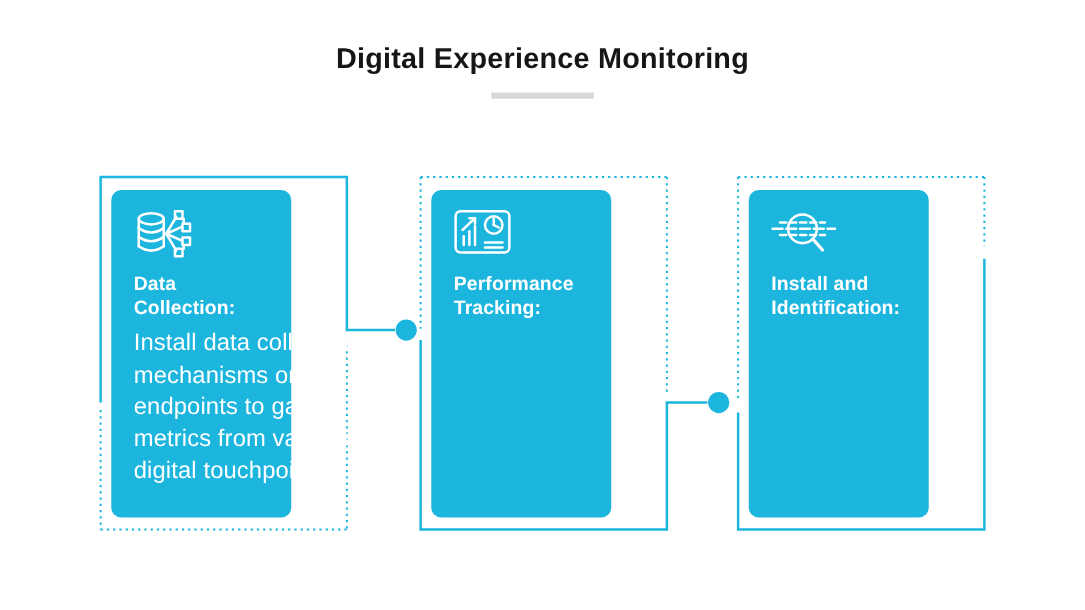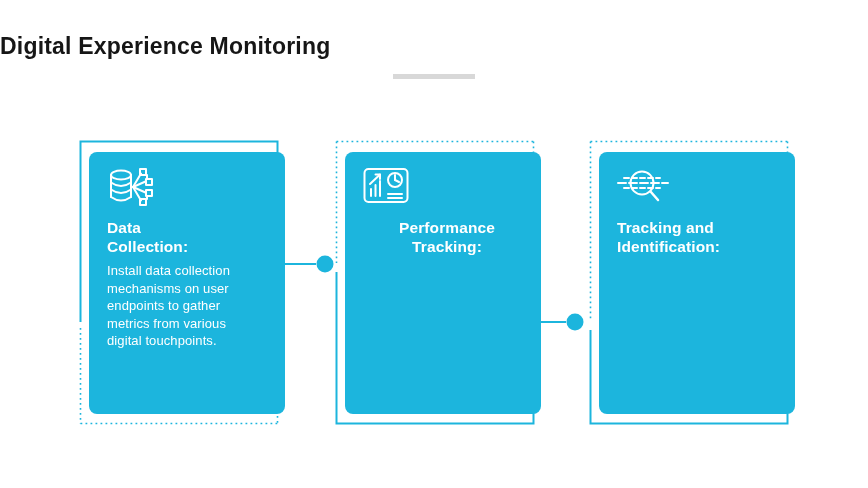--- a/index.html
+++ b/index.html
@@ -1,48 +1,48 @@
 <!DOCTYPE html>
 <html style="--accent: #1CB5DD;"><head>
 <meta charset="utf-8">
 <style>
   html,body { margin:0; padding:0; background:#ffffff; }
   .canvas {
     position:relative; width:868px; height:488px; background:#ffffff;
     font-family:"Liberation Sans", sans-serif; overflow:hidden;
   }
   .title {
-    position:absolute; top:33px; left:0; right:0; text-align:left;
+    position:absolute; top:33px; left:0; right:0; text-align:center;
     font-size:23px; font-weight:700; color:#161616; letter-spacing:0.2px;
   }
   .divider {
     position:absolute; top:74px; left:393px; width:82px; height:5px;
     background:#d8d8d8;
   }
   .overlay { position:absolute; left:0; top:0; pointer-events:none; }
   .overlay .solid  { fill:none; stroke:var(--accent); stroke-width:2; }
   .overlay .dashed { fill:none; stroke:var(--accent); stroke-width:1.6; stroke-dasharray:1.8 3.2; }
   .overlay .dot    { fill:var(--accent); stroke:none; }
   .card {
-    position:absolute; top:152px; width:196px; height:262px;
+    position:absolute; top:152px; width:144px; height:262px;
     background:var(--accent); border-radius:8px; color:#ffffff;
     padding:15px 10px 0 18px; box-sizing:border-box;
   }
   .card-1 { left:89px; }
-  .card-2 { left:345px;text-align:center; }
+  .card-2 { left:345px; }
   .card-3 { left:599px; }
   .icon-wrap { height:46px; margin-bottom:5px; }
   .icon-wrap svg { display:block; }
   .icon-stroke { fill:none; stroke:#ffffff; stroke-width:2; stroke-linecap:round; stroke-linejoin:round; }
   .heading {
     font-size:15.5px; font-weight:700; line-height:1.24; margin:0 0 6px 0;
     white-space:pre; letter-spacing:0.1px;
   }
   .body {
-    font-size:13px; font-weight:400; line-height:1.34; margin:0;
+    font-size:19px; font-weight:400; line-height:1.34; margin:0;
     white-space:pre; letter-spacing:0.1px;
   }
 </style>
 </head>
 <body>
 
 <div class="canvas">
 
   <div class="title">Digital Experience Monitoring</div>
   <div class="divider"></div>
@@ -126,17 +126,17 @@
       <svg width="52" height="42" viewBox="0 0 52 42">
         <g class="icon-stroke">
           <path d="M7,11 H43" stroke-dasharray="5 3"></path>
           <path d="M1,16 H51" stroke-dasharray="8 3"></path>
           <path d="M7,21 H43" stroke-dasharray="5 3"></path>
           <circle cx="25" cy="16" r="11.5"></circle>
           <path d="M33.5,24.5 L41,33" stroke-width="2.5"></path>
         </g>
       </svg>
     </div>
-    <p class="heading">Tracking and
+    <p class="heading">Install and
 Identification:</p>
   </div>
 
 </div>
 
 </body></html>

